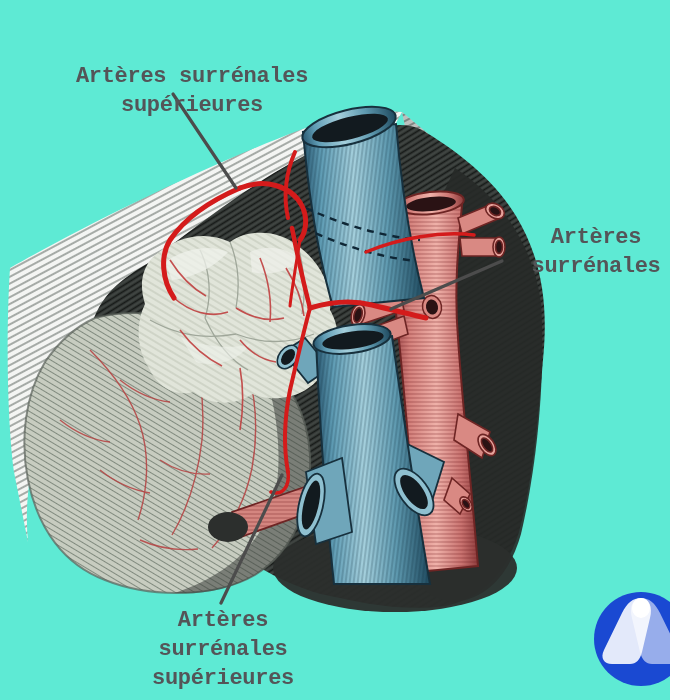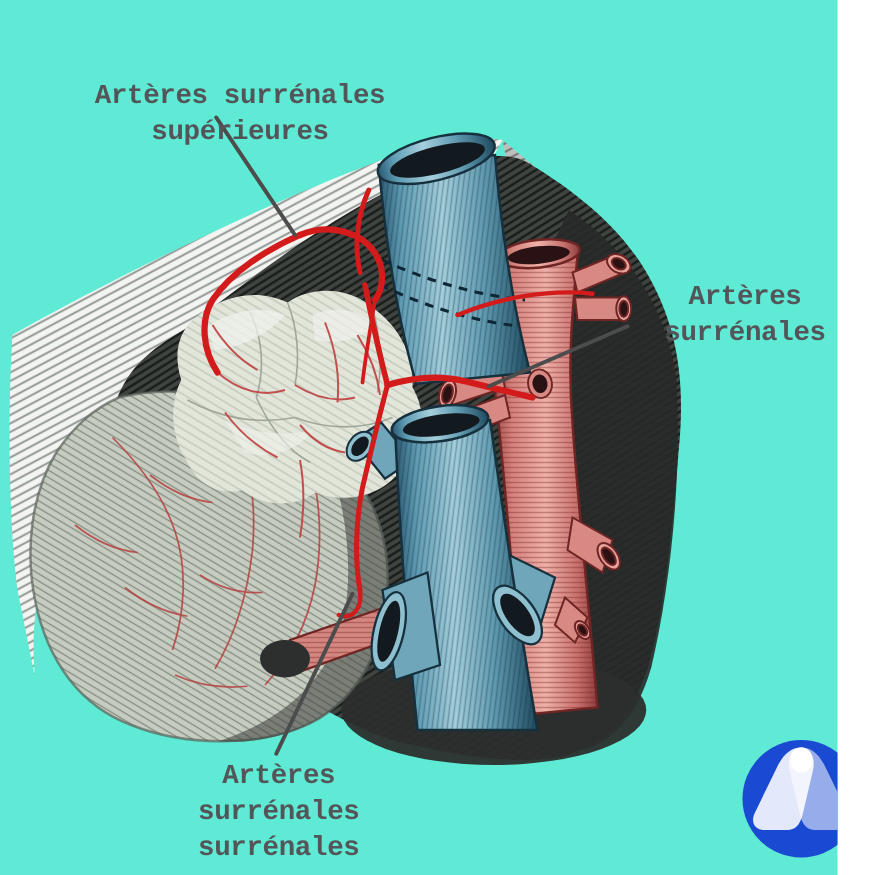--- a/index.html
+++ b/index.html
@@ -229,16 +229,16 @@
   <div class="label label-superior">
     <span>Artères surrénales supérieures</span>
   </div>
 
   <div class="label label-middle">
     <span>Artères surrénales</span><br>
   </div>
 
   <div class="label label-inferior">
     <span>Artères surrénales</span><br>
-    <span>surrénales</span>
+    <span>supérieures</span>
   </div>
 
 </div>
 
 </body></html>

